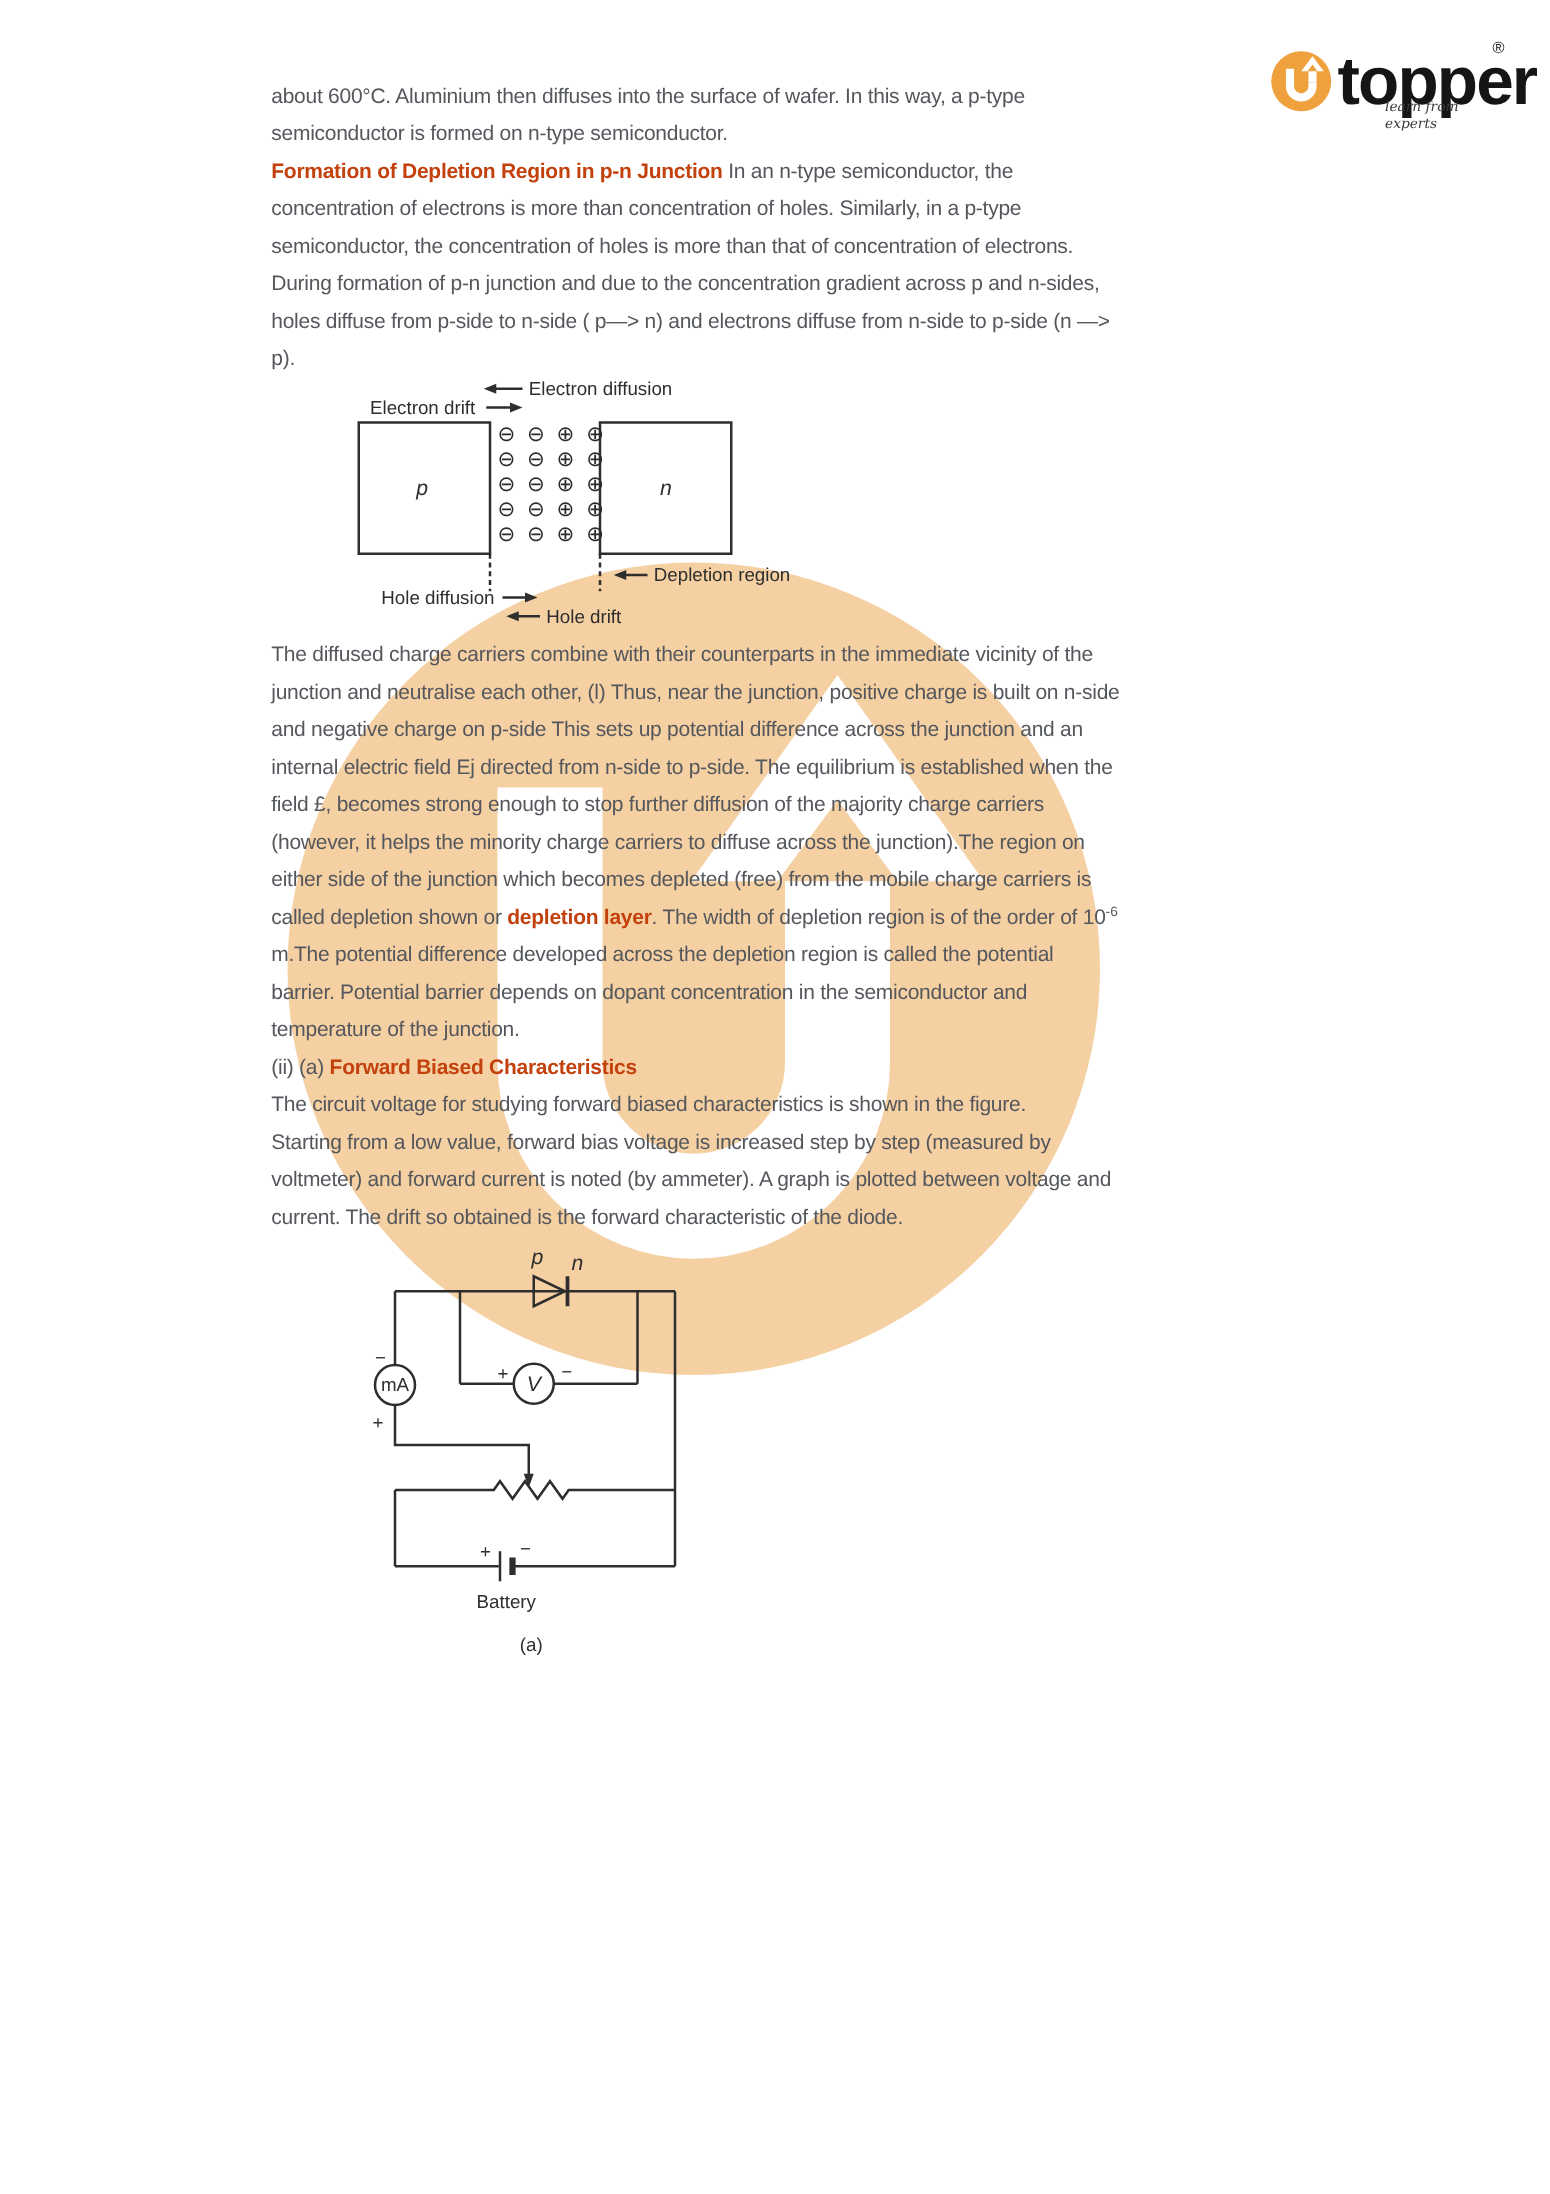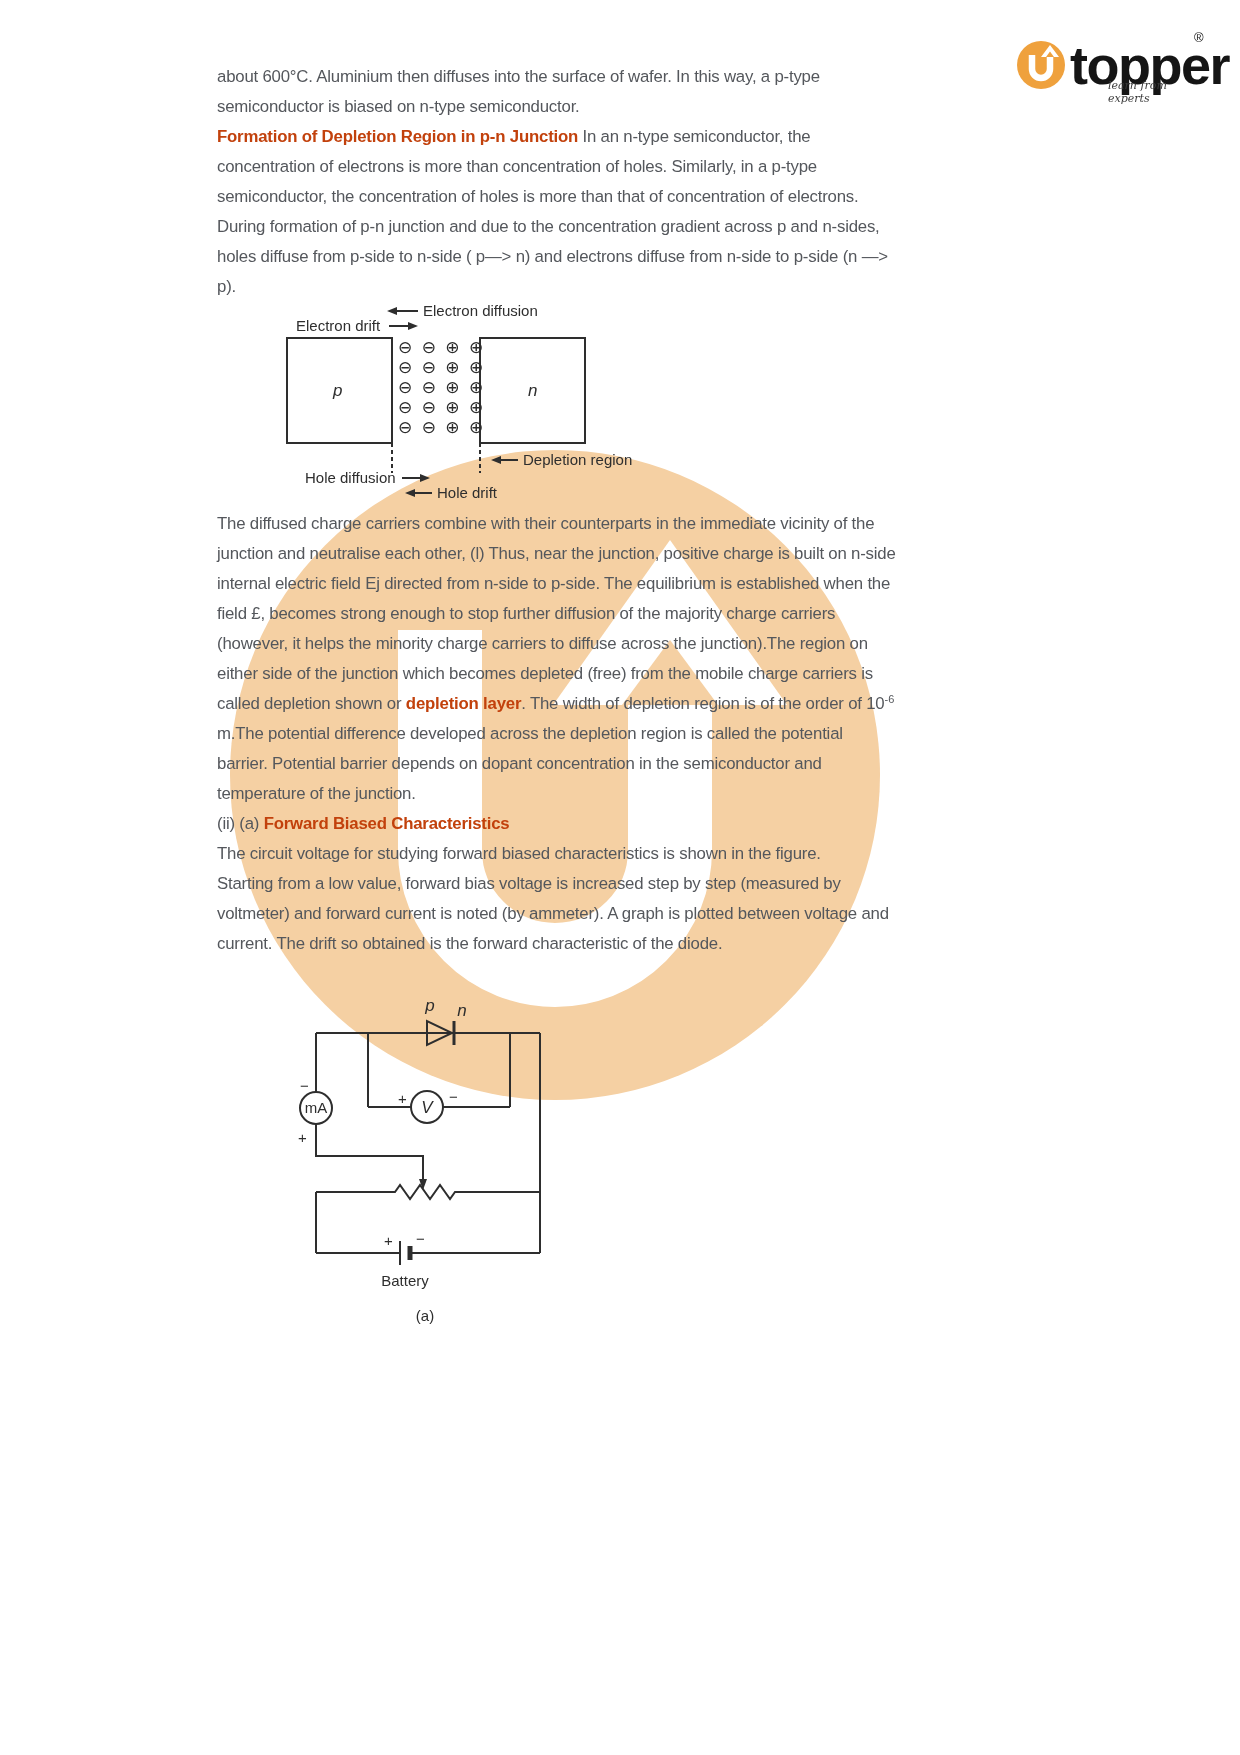--- a/index.html
+++ b/index.html
@@ -57,21 +57,21 @@
     <line x1="68" y1="52" x2="68" y2="32" stroke="#ffffff" stroke-width="13"></line>
     <polygon points="68,10 50,34 86,34" fill="#ffffff"></polygon>
     <polygon points="60,34 76,34 68,23" fill="#EFA13D"></polygon>
   </svg>
   <div class="brand">topper</div>
   <div class="registered">®</div>
   <div class="tagline">learn from experts</div>
 
   <div class="textcol" style="top:62px;">
     <div class="tline"><span>about 600°C. Aluminium then diffuses into the surface of wafer. In this way, a p-type</span></div>
-    <div class="tline"><span>semiconductor is biased on n-type semiconductor.</span></div>
+    <div class="tline"><span>semiconductor is formed on n-type semiconductor.</span></div>
     <div class="tline"><span class="b">Formation of Depletion Region in p-n Junction</span><span> In an n-type semiconductor, the</span></div>
     <div class="tline"><span>concentration of electrons is more than concentration of holes. Similarly, in a p-type</span></div>
     <div class="tline"><span>semiconductor, the concentration of holes is more than that of concentration of electrons.</span></div>
     <div class="tline"><span>During formation of p-n junction and due to the concentration gradient across p and n-sides,</span></div>
     <div class="tline"><span>holes diffuse from p-side to n-side ( p—&gt; n) and electrons diffuse from n-side to p-side (n —&gt;</span></div>
     <div class="tline"><span>p).</span></div>
   </div>
 
   <svg class="fig" style="left:230px;top:295px;" width="420" height="210" viewBox="0 0 420 210">
 
@@ -106,20 +106,21 @@
     <polygon class="inkf" points="200,183 190,179 190,187"></polygon>
 
     <line class="ink" x1="184" y1="198" x2="202" y2="198"></line>
     <polygon class="inkf" points="175,198 185,194 185,202"></polygon>
     <text x="207" y="203">Hole drift</text>
   </svg>
 
   <div class="textcol" style="top:509px;">
     <div class="tline"><span>The diffused charge carriers combine with their counterparts in the immediate vicinity of the</span></div>
     <div class="tline"><span>junction and neutralise each other, (l) Thus, near the junction, positive charge is built on n-side</span></div>
+    <div class="tline"><span>and negative charge on p-side This sets up potential difference across the junction and an</span></div>
     <div class="tline"><span>internal electric field Ej directed from n-side to p-side. The equilibrium is established when the</span></div>
     <div class="tline"><span>field £, becomes strong enough to stop further diffusion of the majority charge carriers</span></div>
     <div class="tline"><span>(however, it helps the minority charge carriers to diffuse across the junction).The region on</span></div>
     <div class="tline"><span>either side of the junction which becomes depleted (free) from the mobile charge carriers is</span></div>
     <div class="tline"><span>called depletion shown or </span><span class="b">depletion layer</span><span>. The width of depletion region is of the order of 10</span><sup class="s">-6</sup></div>
     <div class="tline"><span>m.The potential difference developed across the depletion region is called the potential</span></div>
     <div class="tline"><span>barrier. Potential barrier depends on dopant concentration in the semiconductor and</span></div>
     <div class="tline"><span>temperature of the junction.</span></div>
     <div class="tline"><span>(ii) (a) </span><span class="b">Forward Biased Characteristics</span></div>
     <div class="tline"><span>The circuit voltage for studying forward biased characteristics is shown in the figure.</span></div>

